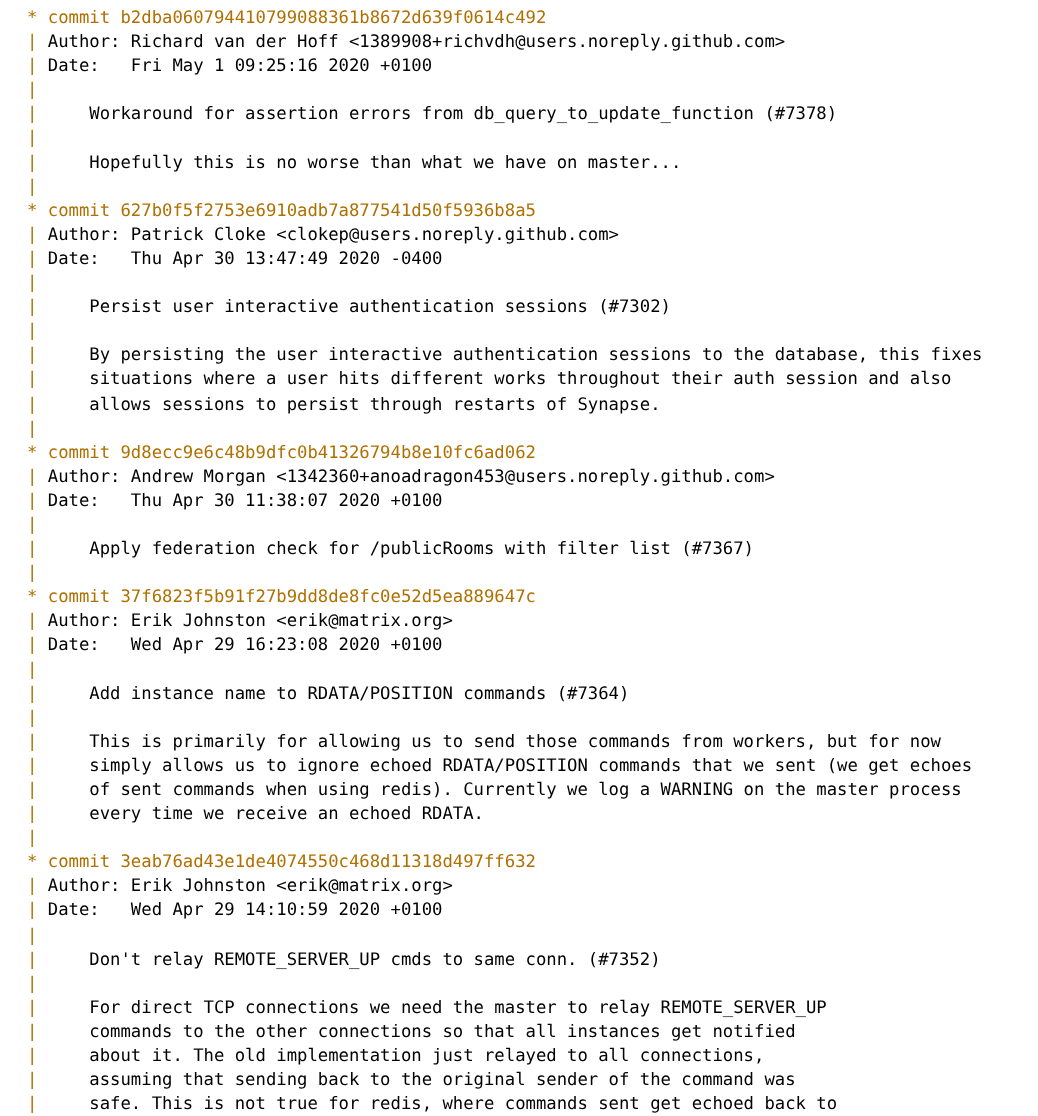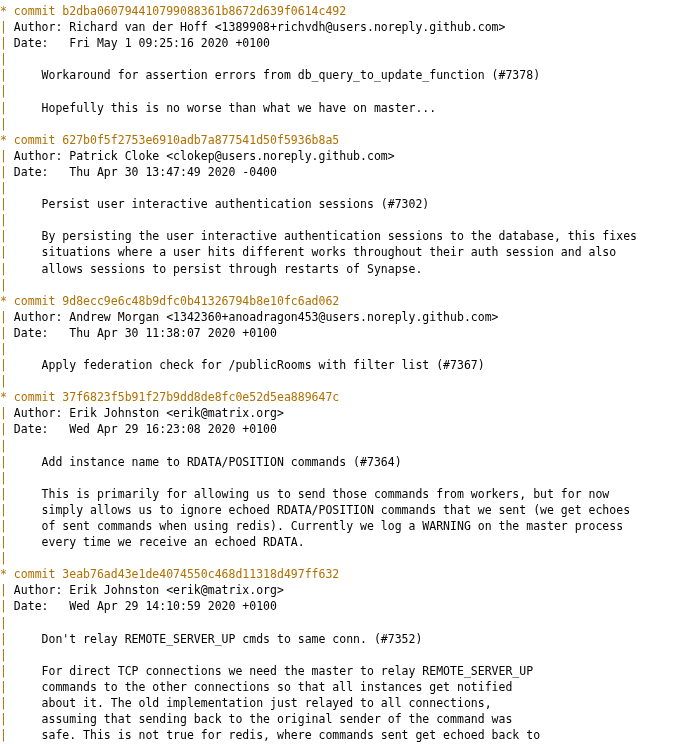--- a/index.html
+++ b/index.html
@@ -17,20 +17,21 @@
     color: #000000;
   }
   #log {
     padding: 3px 0 0 0;
     white-space: pre;
   }
   .line {
     height: 16.1px;
     white-space: pre;
     display: block;
+    padding-left: 18px;
   }
   .graph {
     color: #b07000;
   }
   .sha {
     color: #b07000;
   }
   .plain {
     color: #000000;
   }

